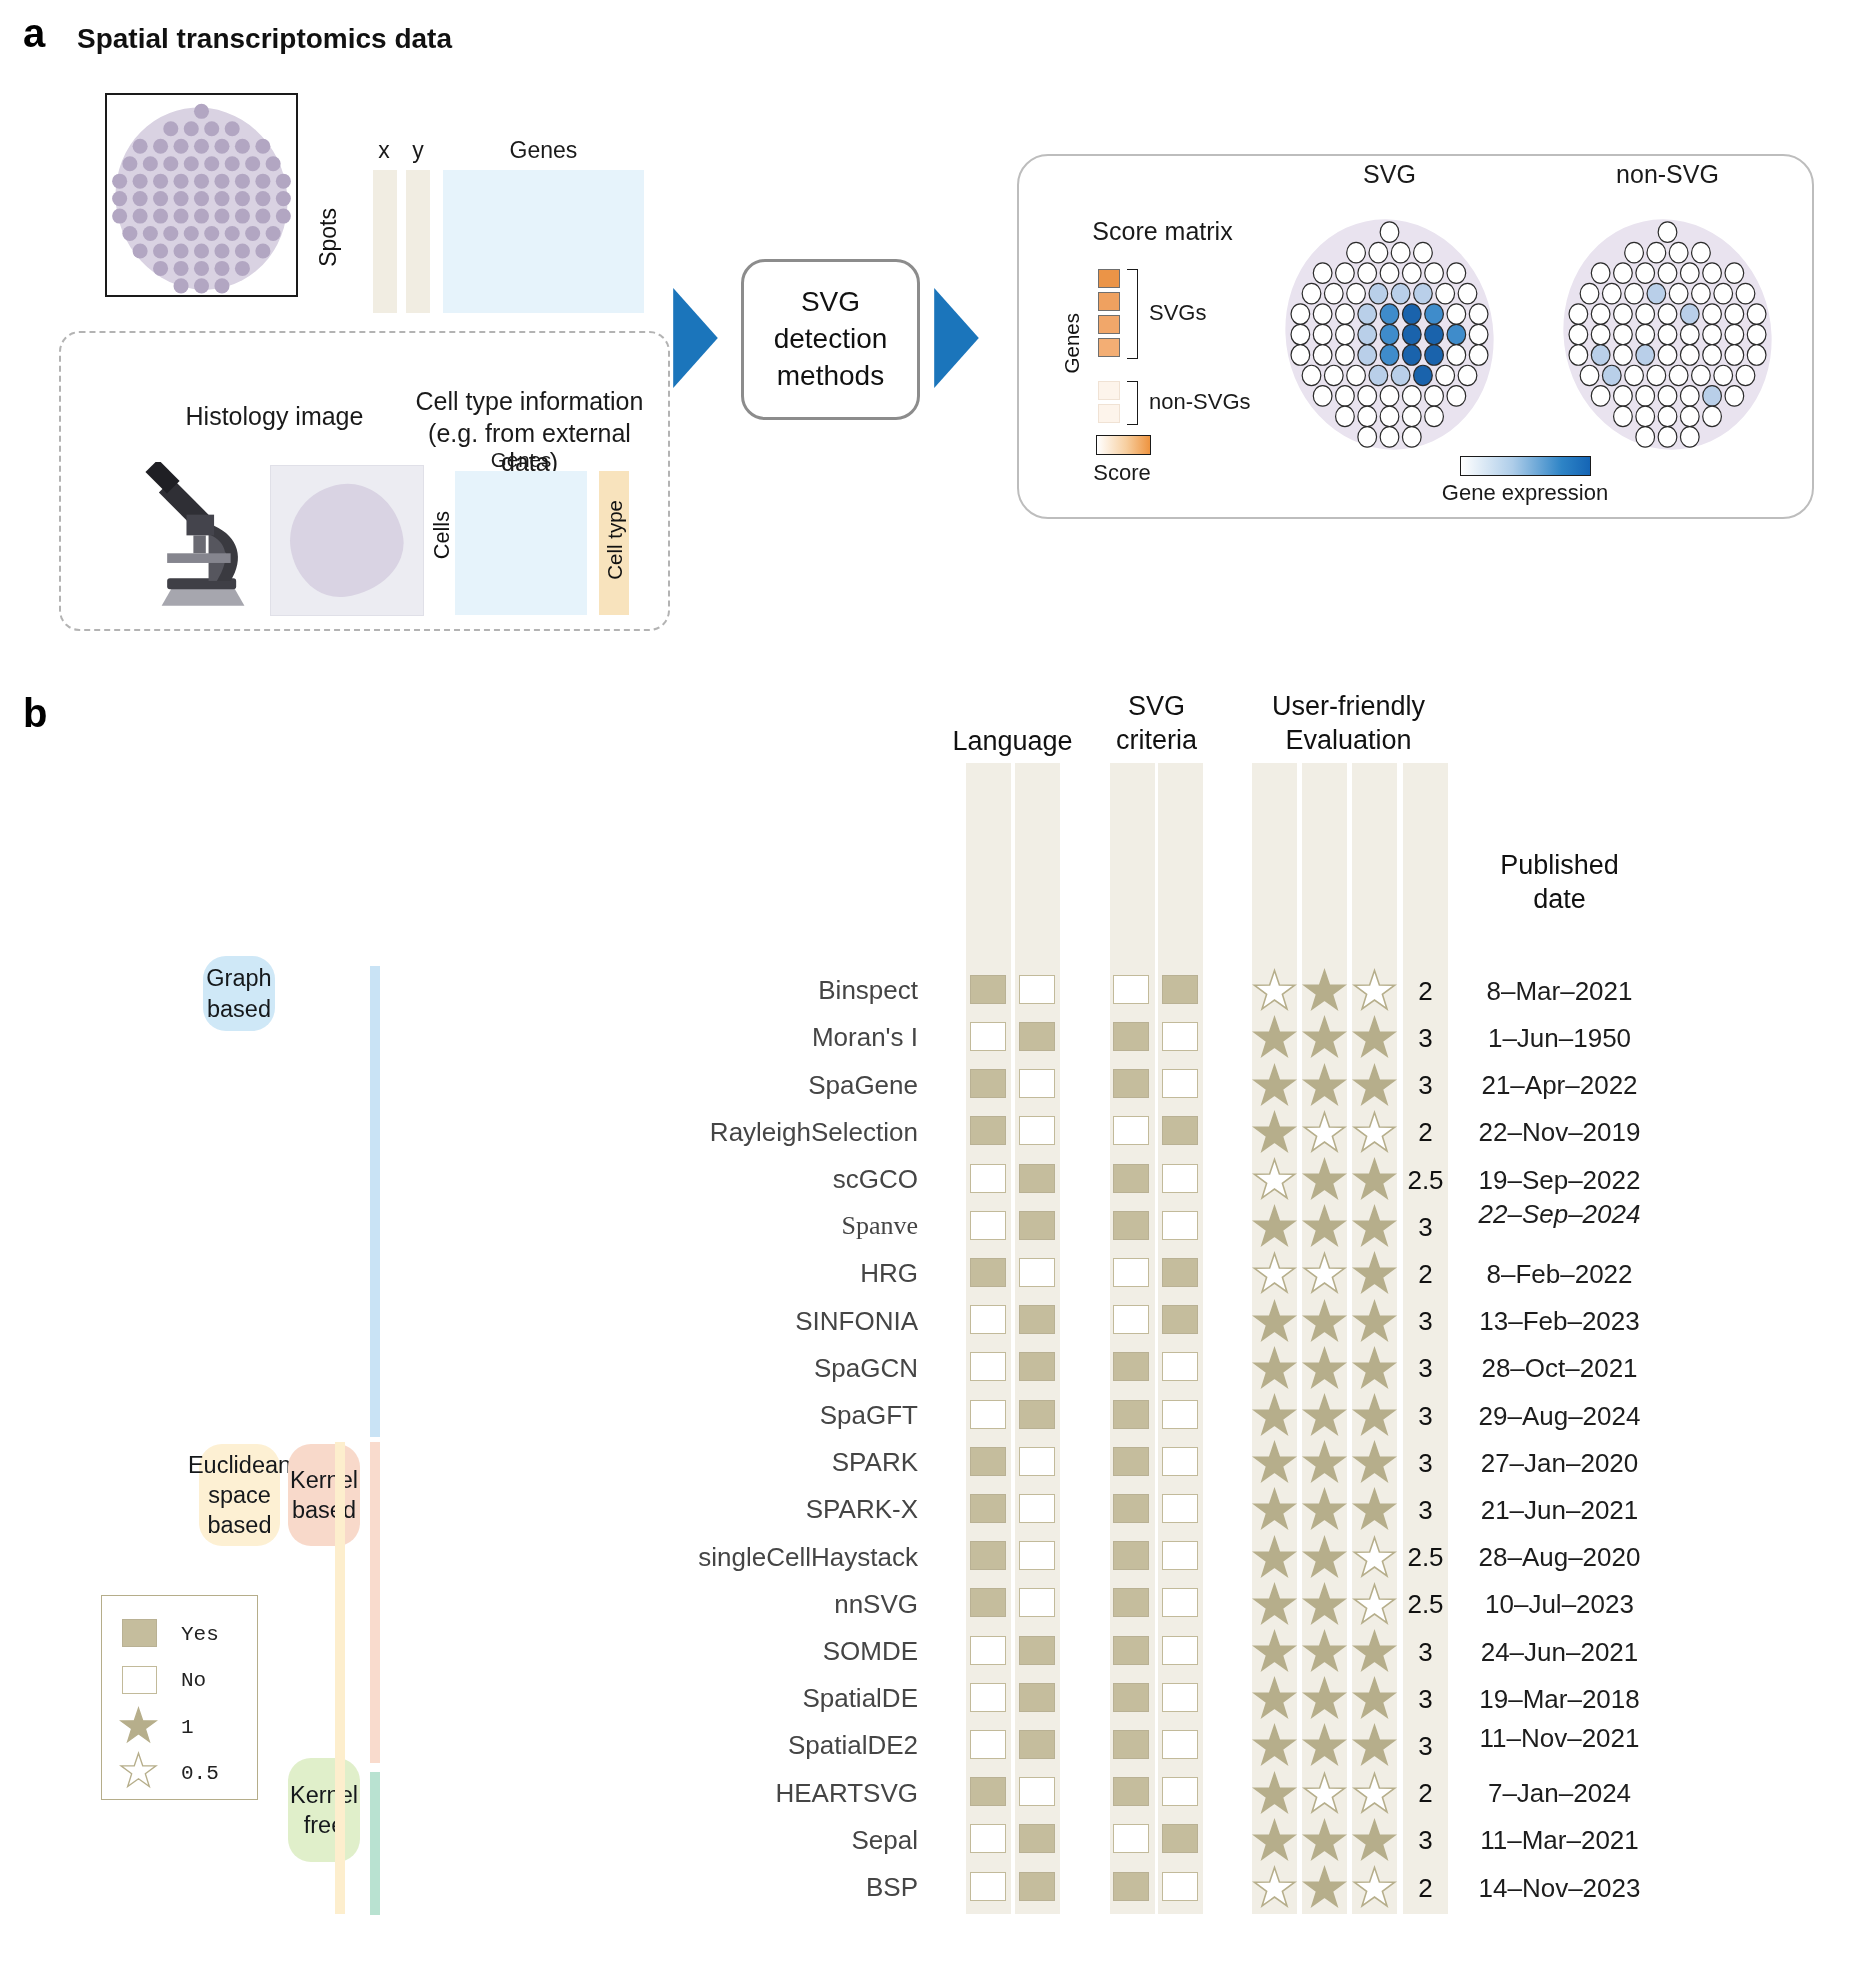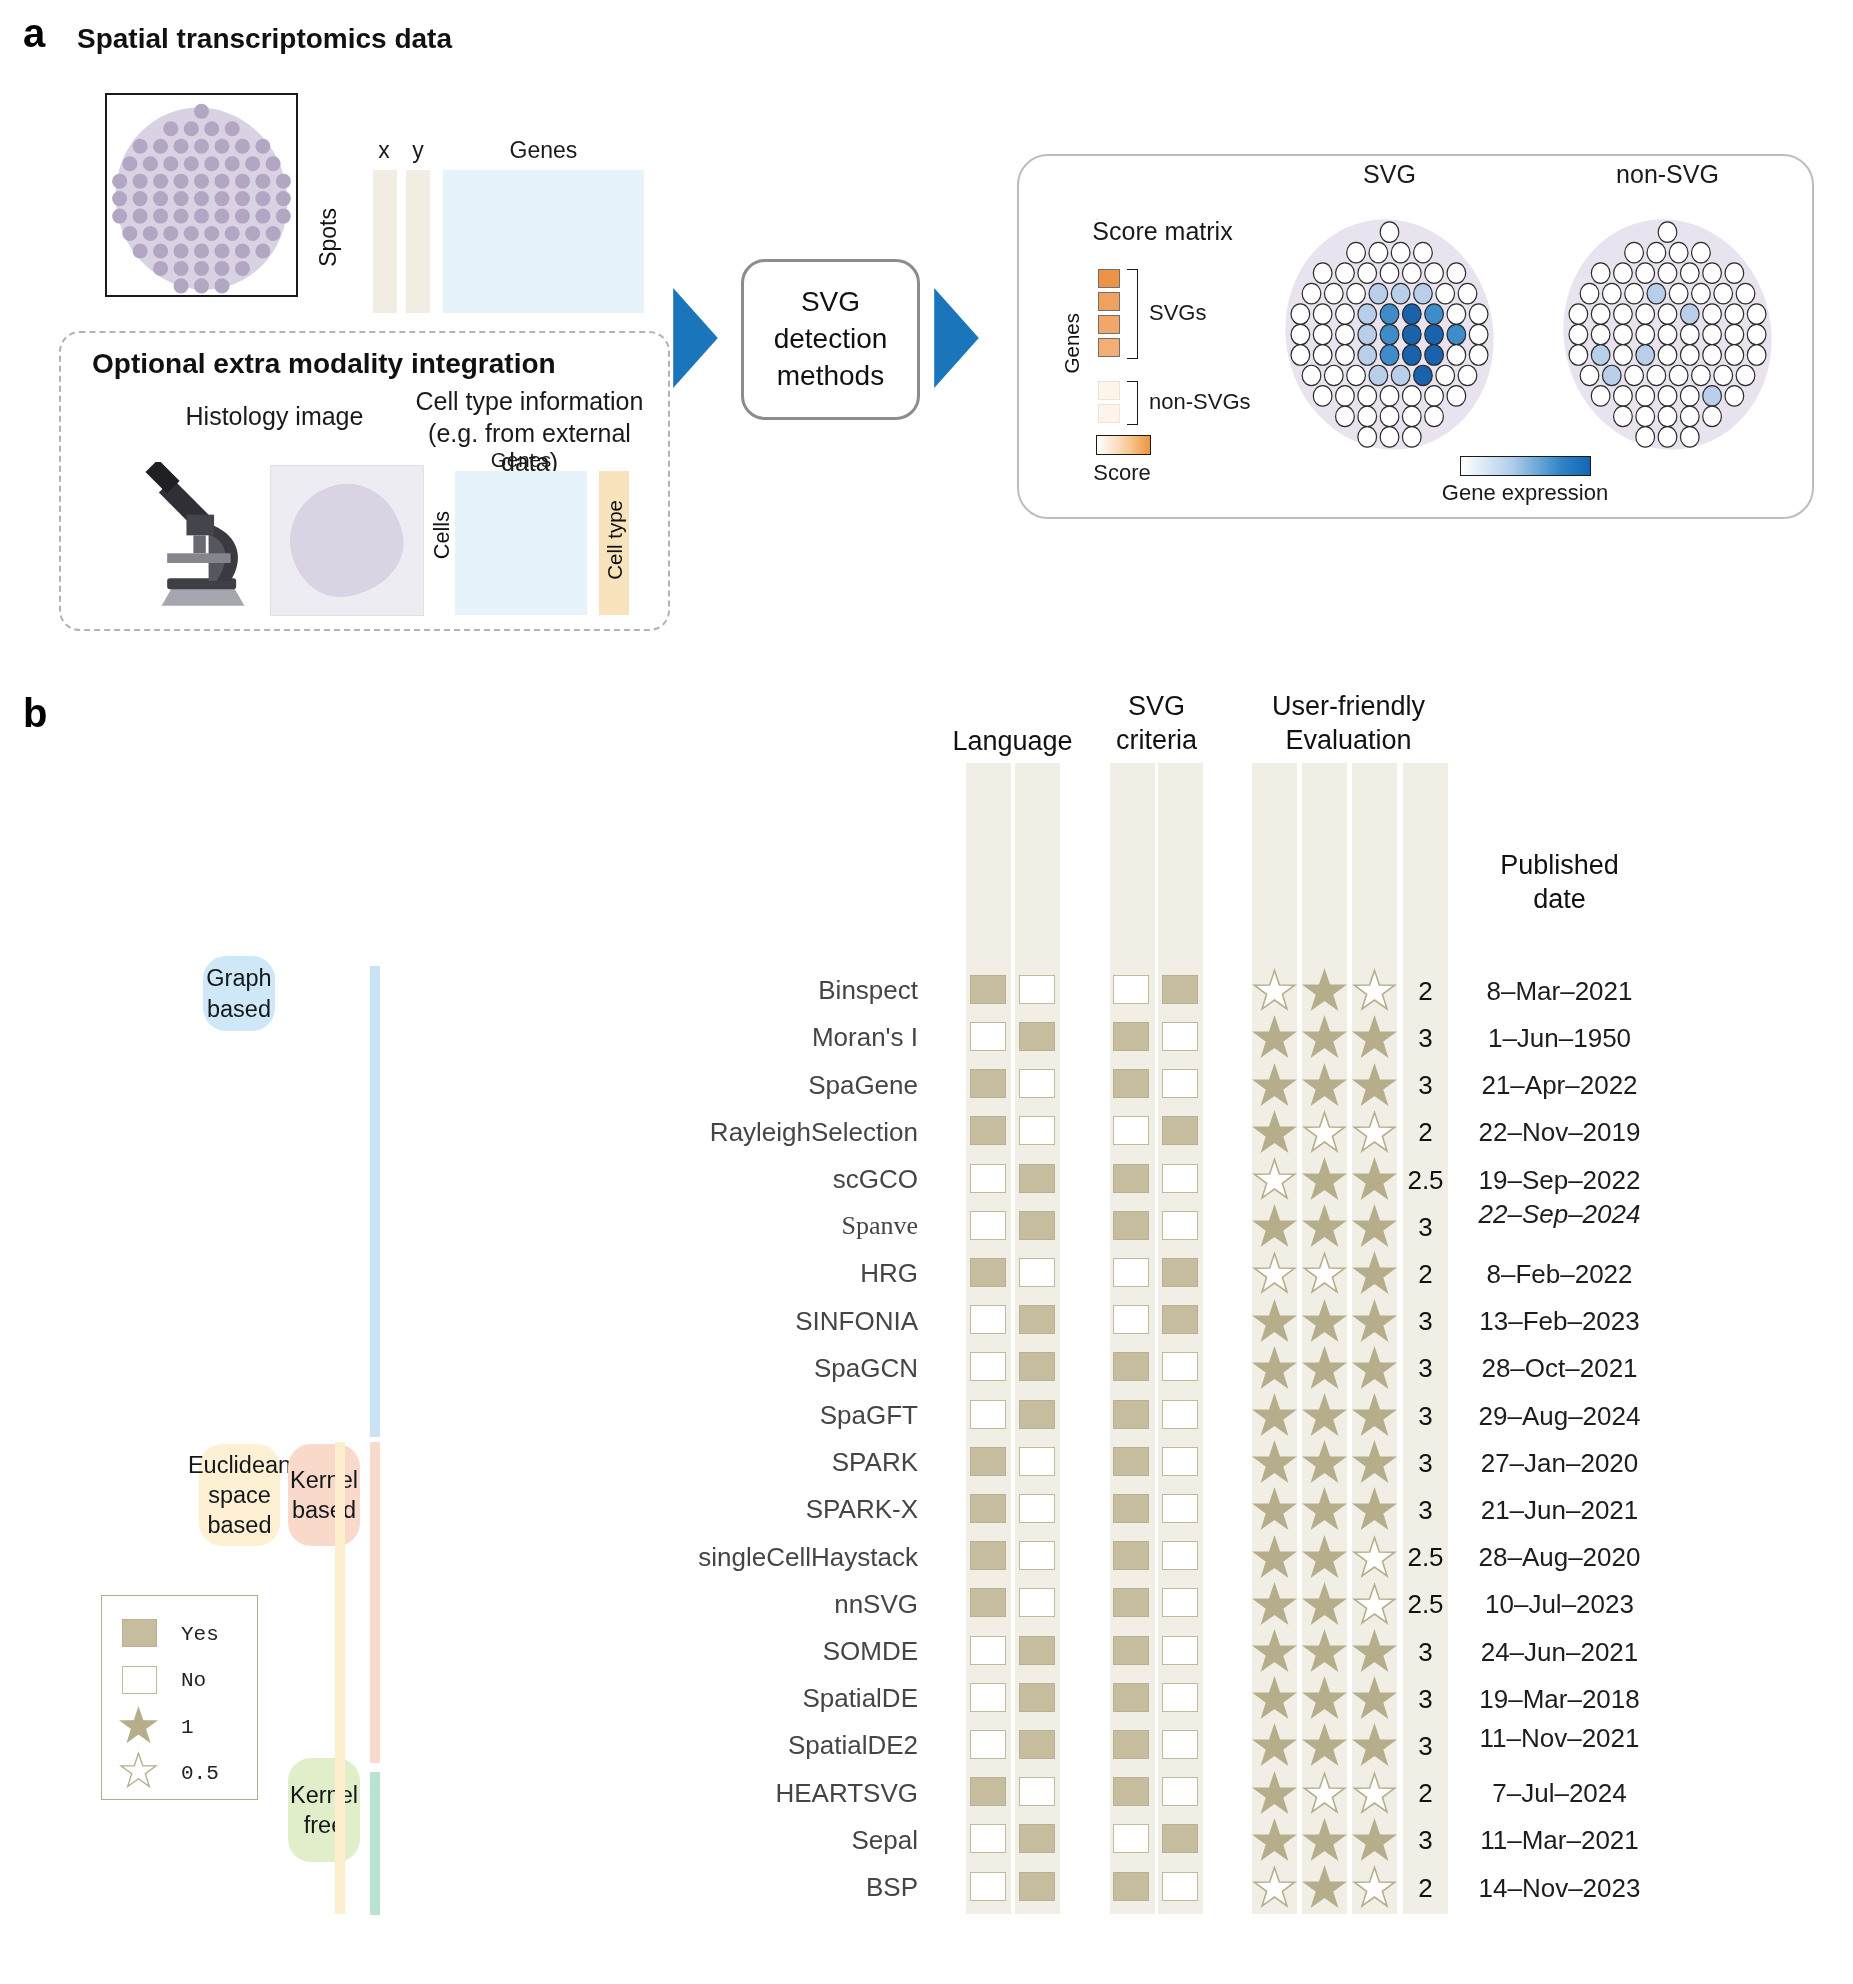--- a/index.html
+++ b/index.html
@@ -138,21 +138,20 @@
 
   <div class="vl vl-38" style="left:315px; top:208px;">Spots</div>
   <div class="abs lbl center" style="left:361px; top:137px; width:46px; font-size:23px;">x</div>
   <div class="abs lbl center" style="left:395px; top:137px; width:46px; font-size:23px;">y</div>
   <div class="abs xystrip" style="left:373px; top:170px; width:23.5px; height:143px;"></div>
   <div class="abs xystrip" style="left:406px; top:170px; width:23.5px; height:143px;"></div>
   <div class="abs lbl center" style="left:453px; top:137px; width:181px; font-size:23px;">Genes</div>
   <div class="abs matrix" style="left:443px; top:170px; width:201px; height:143px;"></div>
 
   <div class="abs dashed-box" style="left:59px; top:331px; width:607px; height:296px;"></div>
-  <div class="abs opt-title" style="left:92px; top:348px;">Optional extra modality integration</div>
   <div class="abs lbl center" style="left:154px; top:402px; width:241px; font-size:25px;">Histology image</div>
   <div class="abs lbl center" style="left:397px; top:387px; width:265px; font-size:25px;">Cell type information</div>
   <div class="abs lbl center" style="left:397px; top:419px; width:265px; font-size:25px;">(e.g. from external data)</div>
   <div class="abs small-lbl center" style="left:461px; top:448px; width:120px;">Genes</div>
 
   <svg class="abs" style="left:123px; top:462px;" width="138" height="155" viewBox="0 0 100 112">
     <polygon points="28,104 88,104 80,90 36,90" fill="#a6a6ae"></polygon>
     <rect x="32" y="84" width="50" height="8" rx="2" fill="#3f3f46"></rect>
     <rect x="62" y="52" width="12" height="34" fill="#56565e"></rect>
     <path d="M66,46 C84,54 88,70 78,86 L68,86 C78,70 76,58 62,52 Z" fill="#3a3a40"></path>
@@ -700,21 +699,21 @@
       <div class="abs" style="left: 1252px; top: 1771px;"><svg width="45" height="45" viewBox="0 0 72 72">
           <polygon points="36,4 43.8,27.2 68.3,27.5 48.6,42.1 56,65.5 36,51.3 16,65.5 23.4,42.1 3.7,27.5 28.2,27.2" fill="#b6ae8b" stroke="#b6ae8b" stroke-width="2.5" stroke-linejoin="miter"></polygon>
         </svg></div>
       <div class="abs" style="left: 1302px; top: 1771px;"><svg width="45" height="45" viewBox="0 0 72 72">
           <polygon points="36,4 43.8,27.2 68.3,27.5 48.6,42.1 56,65.5 36,51.3 16,65.5 23.4,42.1 3.7,27.5 28.2,27.2" fill="#ffffff" stroke="#b6ae8b" stroke-width="2.5" stroke-linejoin="miter"></polygon>
         </svg></div>
       <div class="abs" style="left: 1352px; top: 1771px;"><svg width="45" height="45" viewBox="0 0 72 72">
           <polygon points="36,4 43.8,27.2 68.3,27.5 48.6,42.1 56,65.5 36,51.3 16,65.5 23.4,42.1 3.7,27.5 28.2,27.2" fill="#ffffff" stroke="#b6ae8b" stroke-width="2.5" stroke-linejoin="miter"></polygon>
         </svg></div>
       <div class="abs total-val center" style="left: 1403px; top: 1778px; width: 45px;">2</div>
-      <div class="abs date-val center" style="left: 1463px; top: 1778px; width: 193px;">7–Jul–2024</div>
+      <div class="abs date-val center" style="left: 1463px; top: 1778px; width: 193px;">7–Jan–2024</div>
       <div class="abs row-name right" style="left: 512px; top: 1825px; width: 406px;">Sepal</div>
       <div class="abs cell cell-no" style="left: 970px; top: 1824px;"></div>
       <div class="abs cell cell-yes" style="left: 1019px; top: 1824px;"></div>
       <div class="abs cell cell-no" style="left: 1113px; top: 1824px;"></div>
       <div class="abs cell cell-yes" style="left: 1162px; top: 1824px;"></div>
       <div class="abs" style="left: 1252px; top: 1818px;"><svg width="45" height="45" viewBox="0 0 72 72">
           <polygon points="36,4 43.8,27.2 68.3,27.5 48.6,42.1 56,65.5 36,51.3 16,65.5 23.4,42.1 3.7,27.5 28.2,27.2" fill="#b6ae8b" stroke="#b6ae8b" stroke-width="2.5" stroke-linejoin="miter"></polygon>
         </svg></div>
       <div class="abs" style="left: 1302px; top: 1818px;"><svg width="45" height="45" viewBox="0 0 72 72">
           <polygon points="36,4 43.8,27.2 68.3,27.5 48.6,42.1 56,65.5 36,51.3 16,65.5 23.4,42.1 3.7,27.5 28.2,27.2" fill="#b6ae8b" stroke="#b6ae8b" stroke-width="2.5" stroke-linejoin="miter"></polygon>

